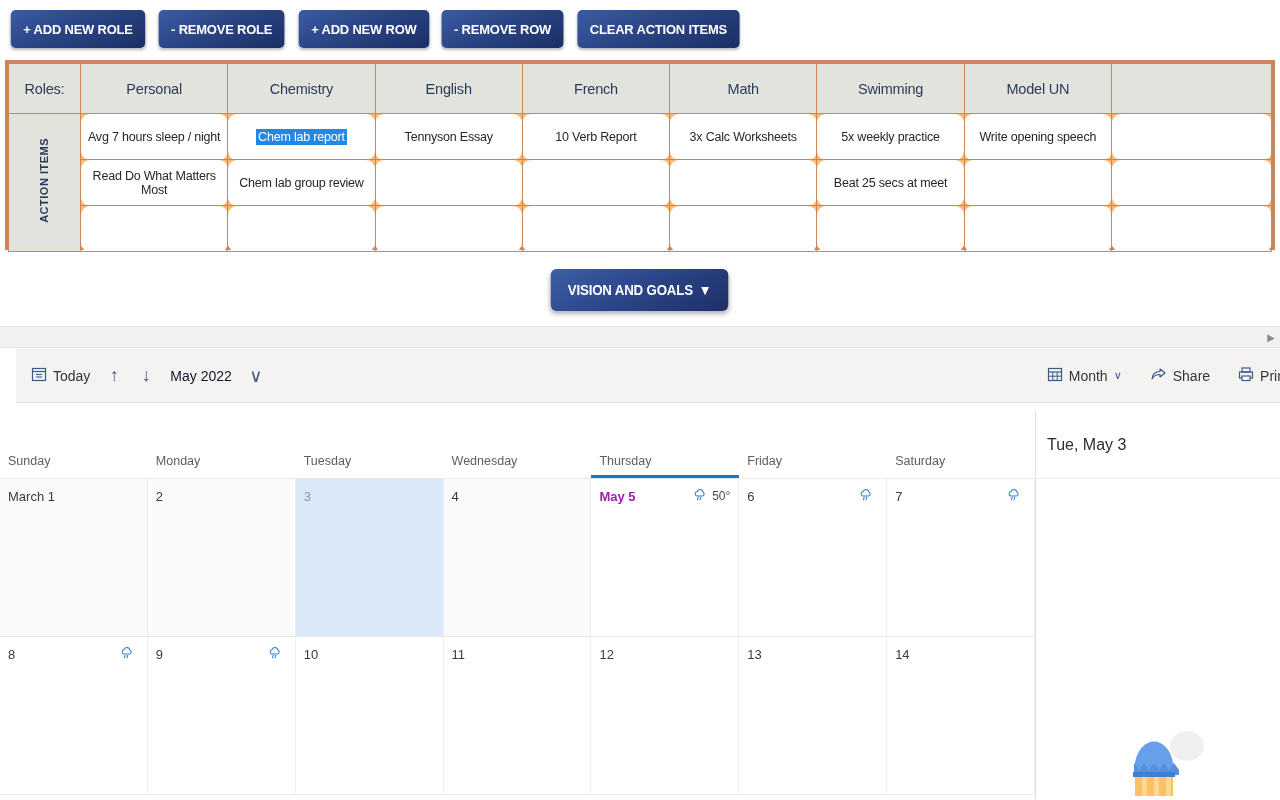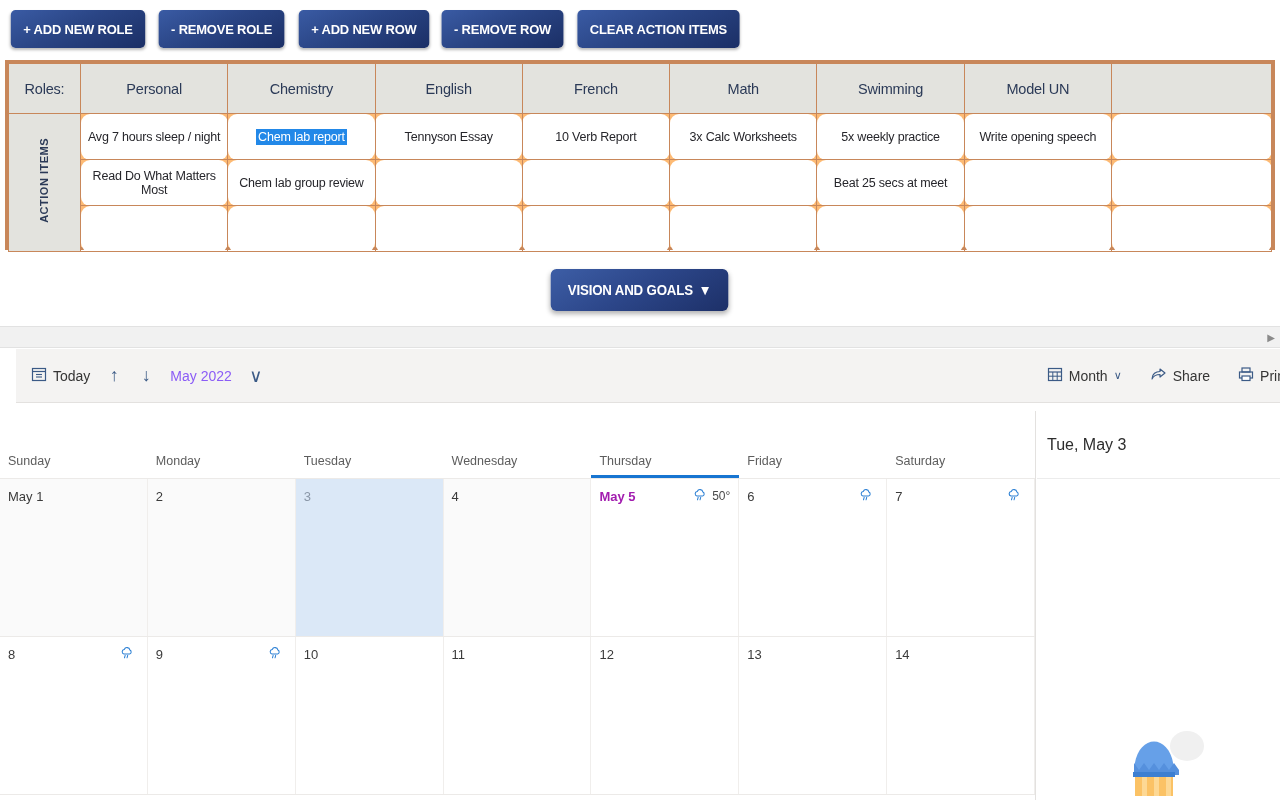--- a/index.html
+++ b/index.html
@@ -150,21 +150,21 @@
     display: flex; align-items: center;
   }
   .ct-left { display: flex; align-items: center; padding-left: 8px; gap: 2px; }
   .ct-right { display: flex; align-items: center; margin-left: auto; padding-right: 4px; gap: 14px; }
   .ct-item {
     display: flex; align-items: center; gap: 6px;
     font-size: 14px; color: #353535;
     padding: 5px 7px; border-radius: 3px;
     cursor: pointer; white-space: nowrap;
   }
-  .ct-item.link { color: #8b5cf6; }
+  .ct-item.link { color: #0f172a; }
   .ct-icon-btn {
     width: 30px; height: 30px;
     display: flex; align-items: center; justify-content: center;
     color: #3b5a86; cursor: pointer; border-radius: 3px;
     font-size: 18px;
   }
   .chev { font-size: 11px; color: #3b5a86; }
 
   
   #cal-area {
@@ -373,21 +373,21 @@
     <div class="dayname">Monday</div>
     <div class="dayname">Tuesday</div>
     <div class="dayname">Wednesday</div>
     <div class="dayname today-col">Thursday</div>
     <div class="dayname">Friday</div>
     <div class="dayname">Saturday</div>
   </div>
 
   <div class="week-row">
     <div class="day-cell alt">
-      <div class="day-num">May 1</div>
+      <div class="day-num">March 1</div>
     </div>
     <div class="day-cell alt">
       <div class="day-num">2</div>
     </div>
     <div class="day-cell selected">
       <div class="day-num muted">3</div>
     </div>
     <div class="day-cell alt">
       <div class="day-num">4</div>
     </div>

